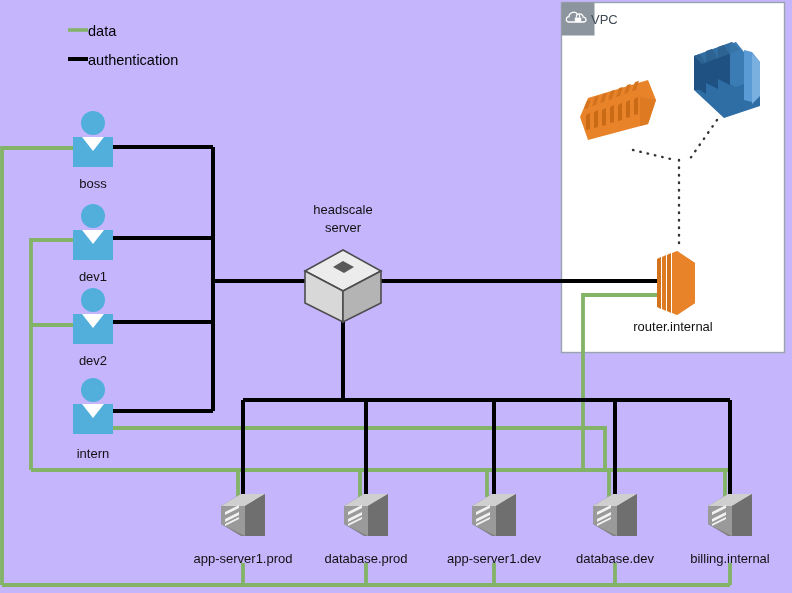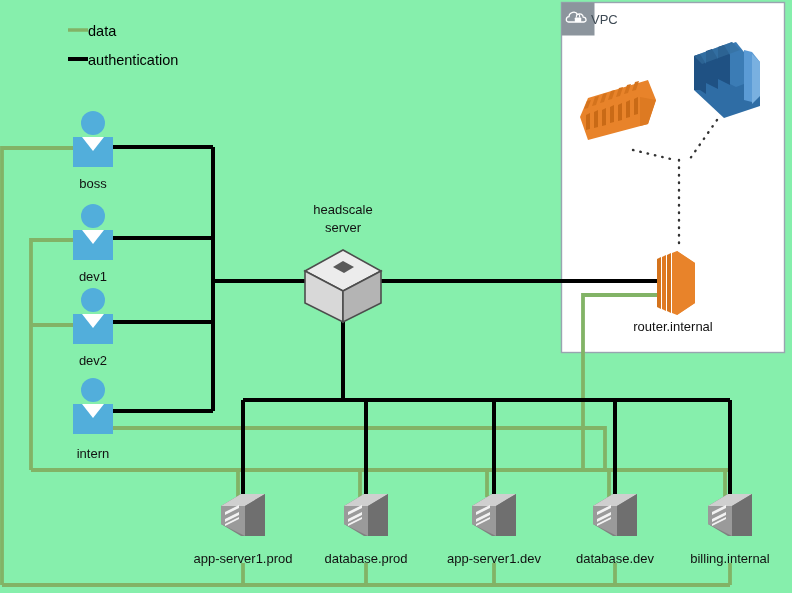--- a/index.html
+++ b/index.html
@@ -8,21 +8,21 @@
     padding: 0;
     background: #ffffff;
   }
   body {
     font-family: "Liberation Sans", sans-serif;
   }
   #stage {
     position: relative;
     width: 792px;
     height: 593px;
-    background: #86efac;
+    background: #c4b5fd;
     overflow: hidden;
   }
   #diagram {
     position: absolute;
     left: 0;
     top: 0;
     width: 792px;
     height: 593px;
     display: block;
   }

